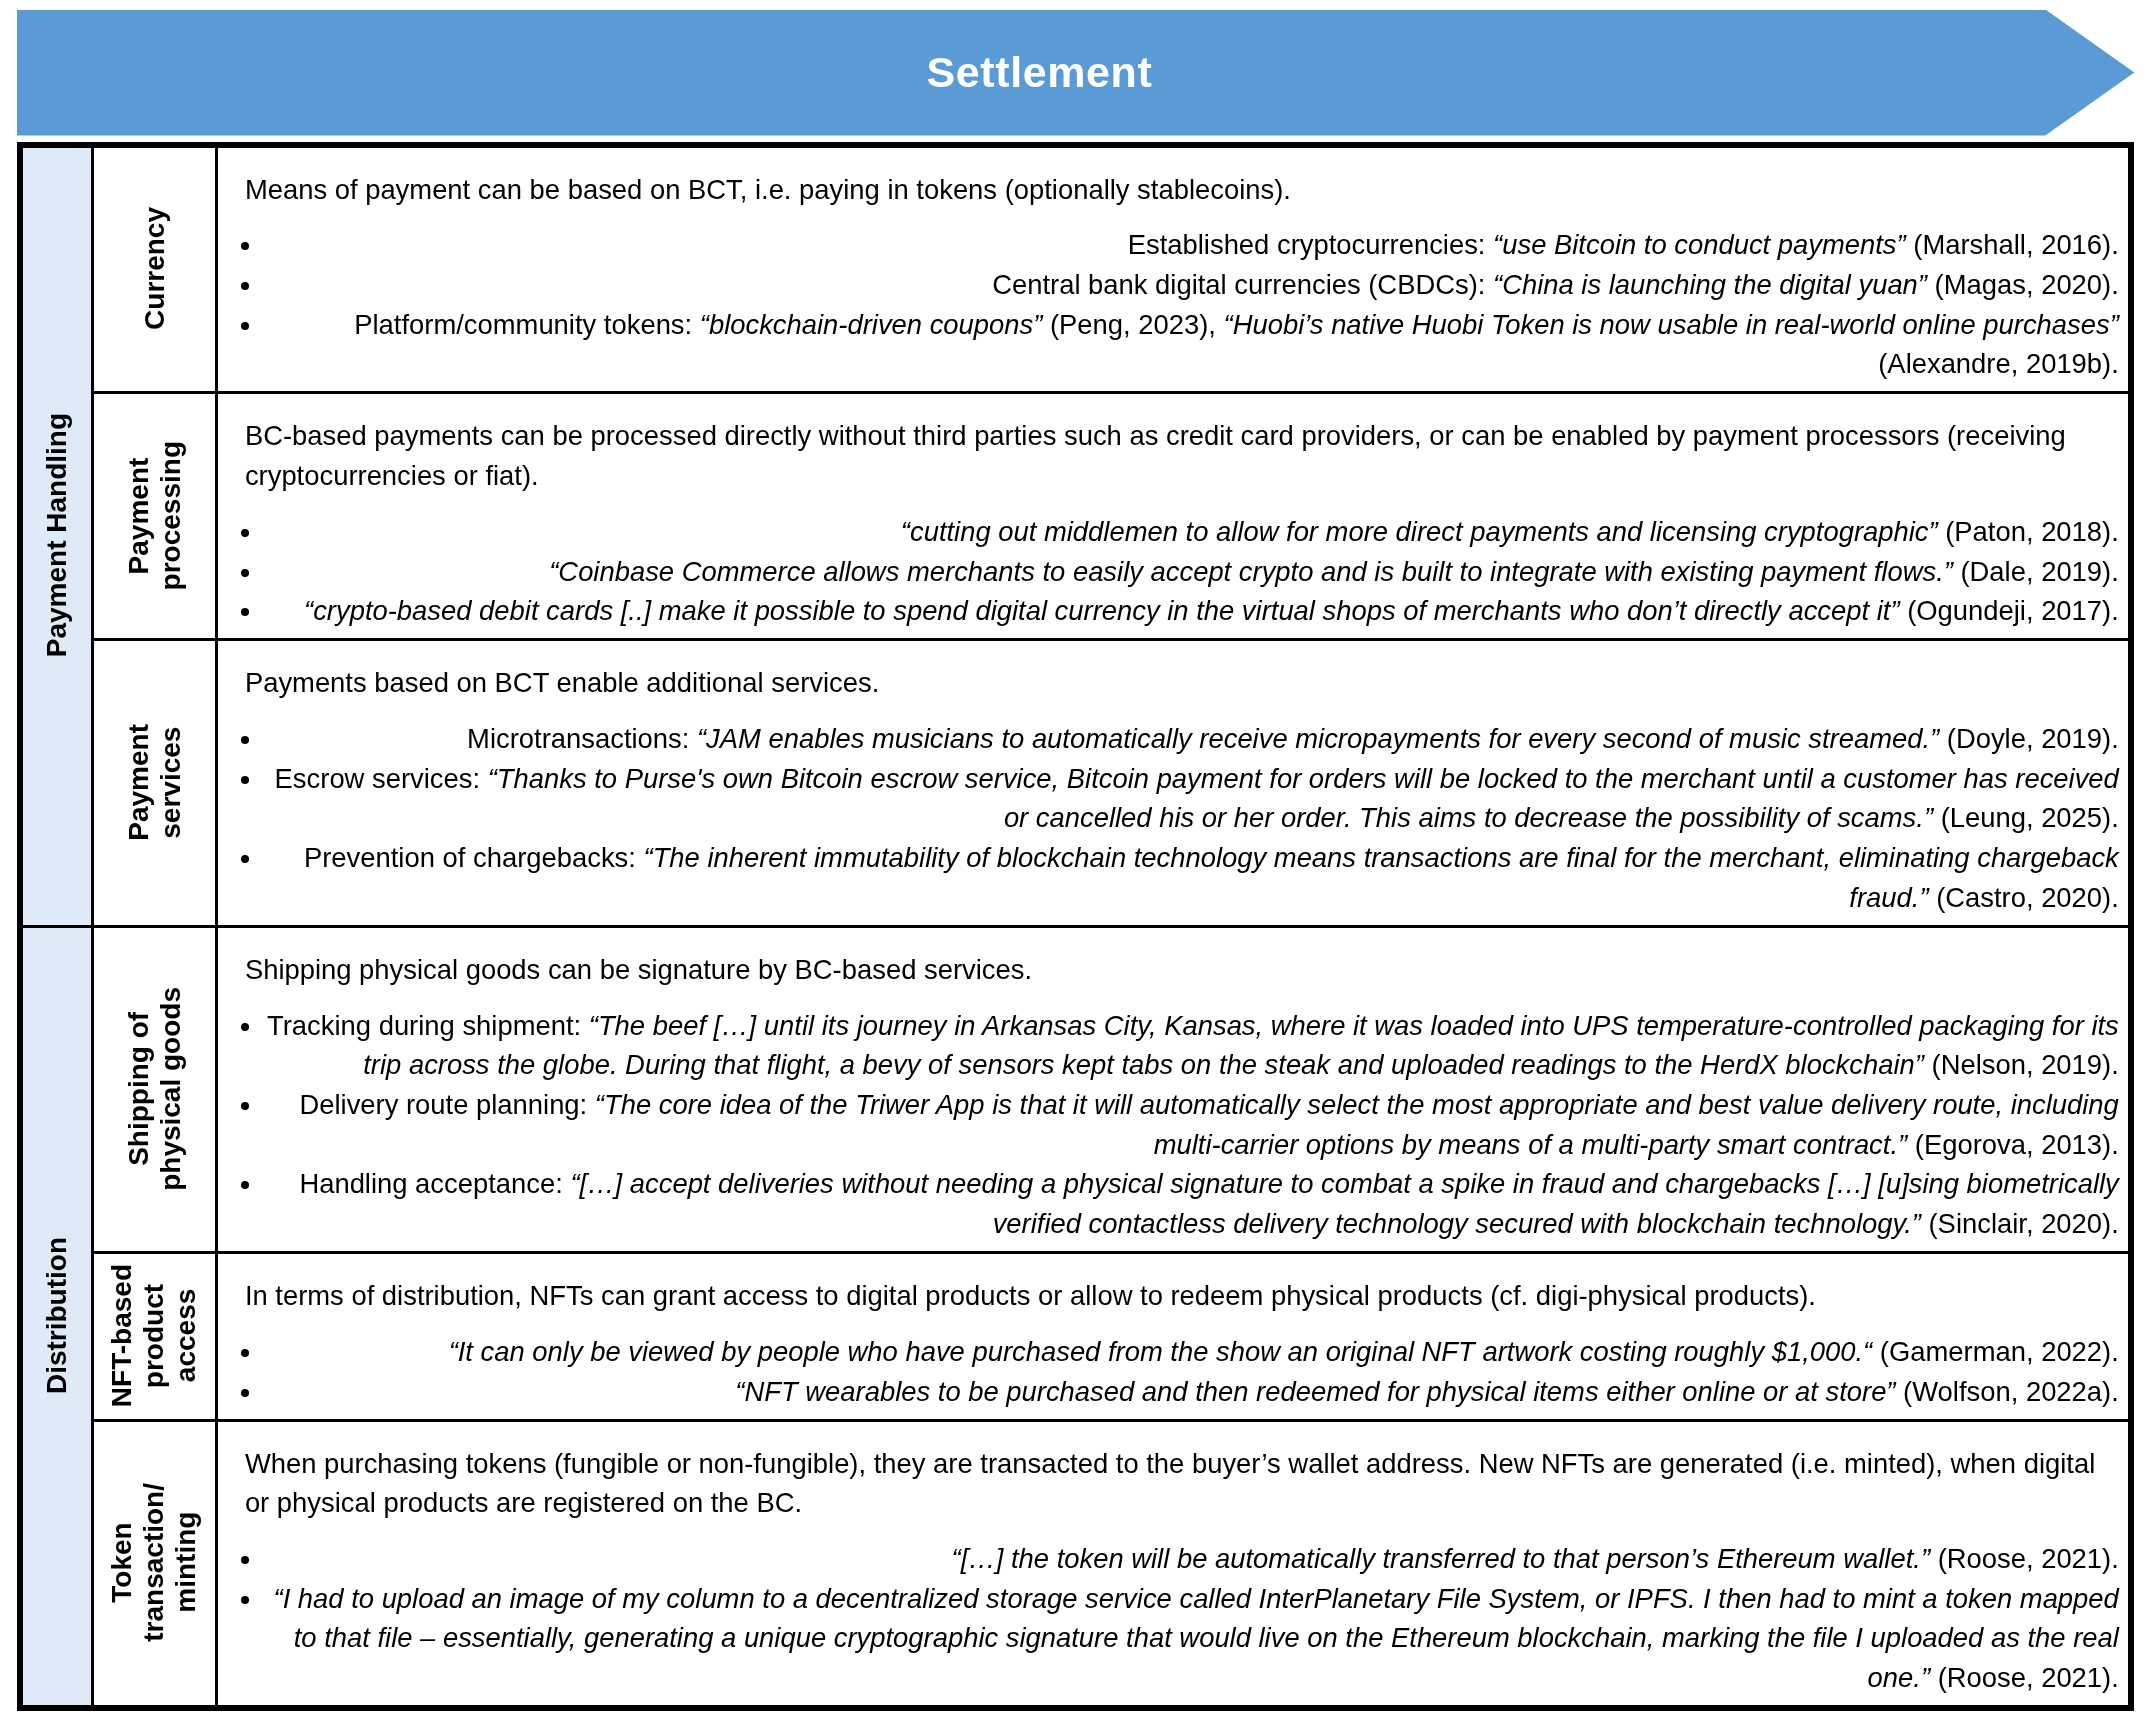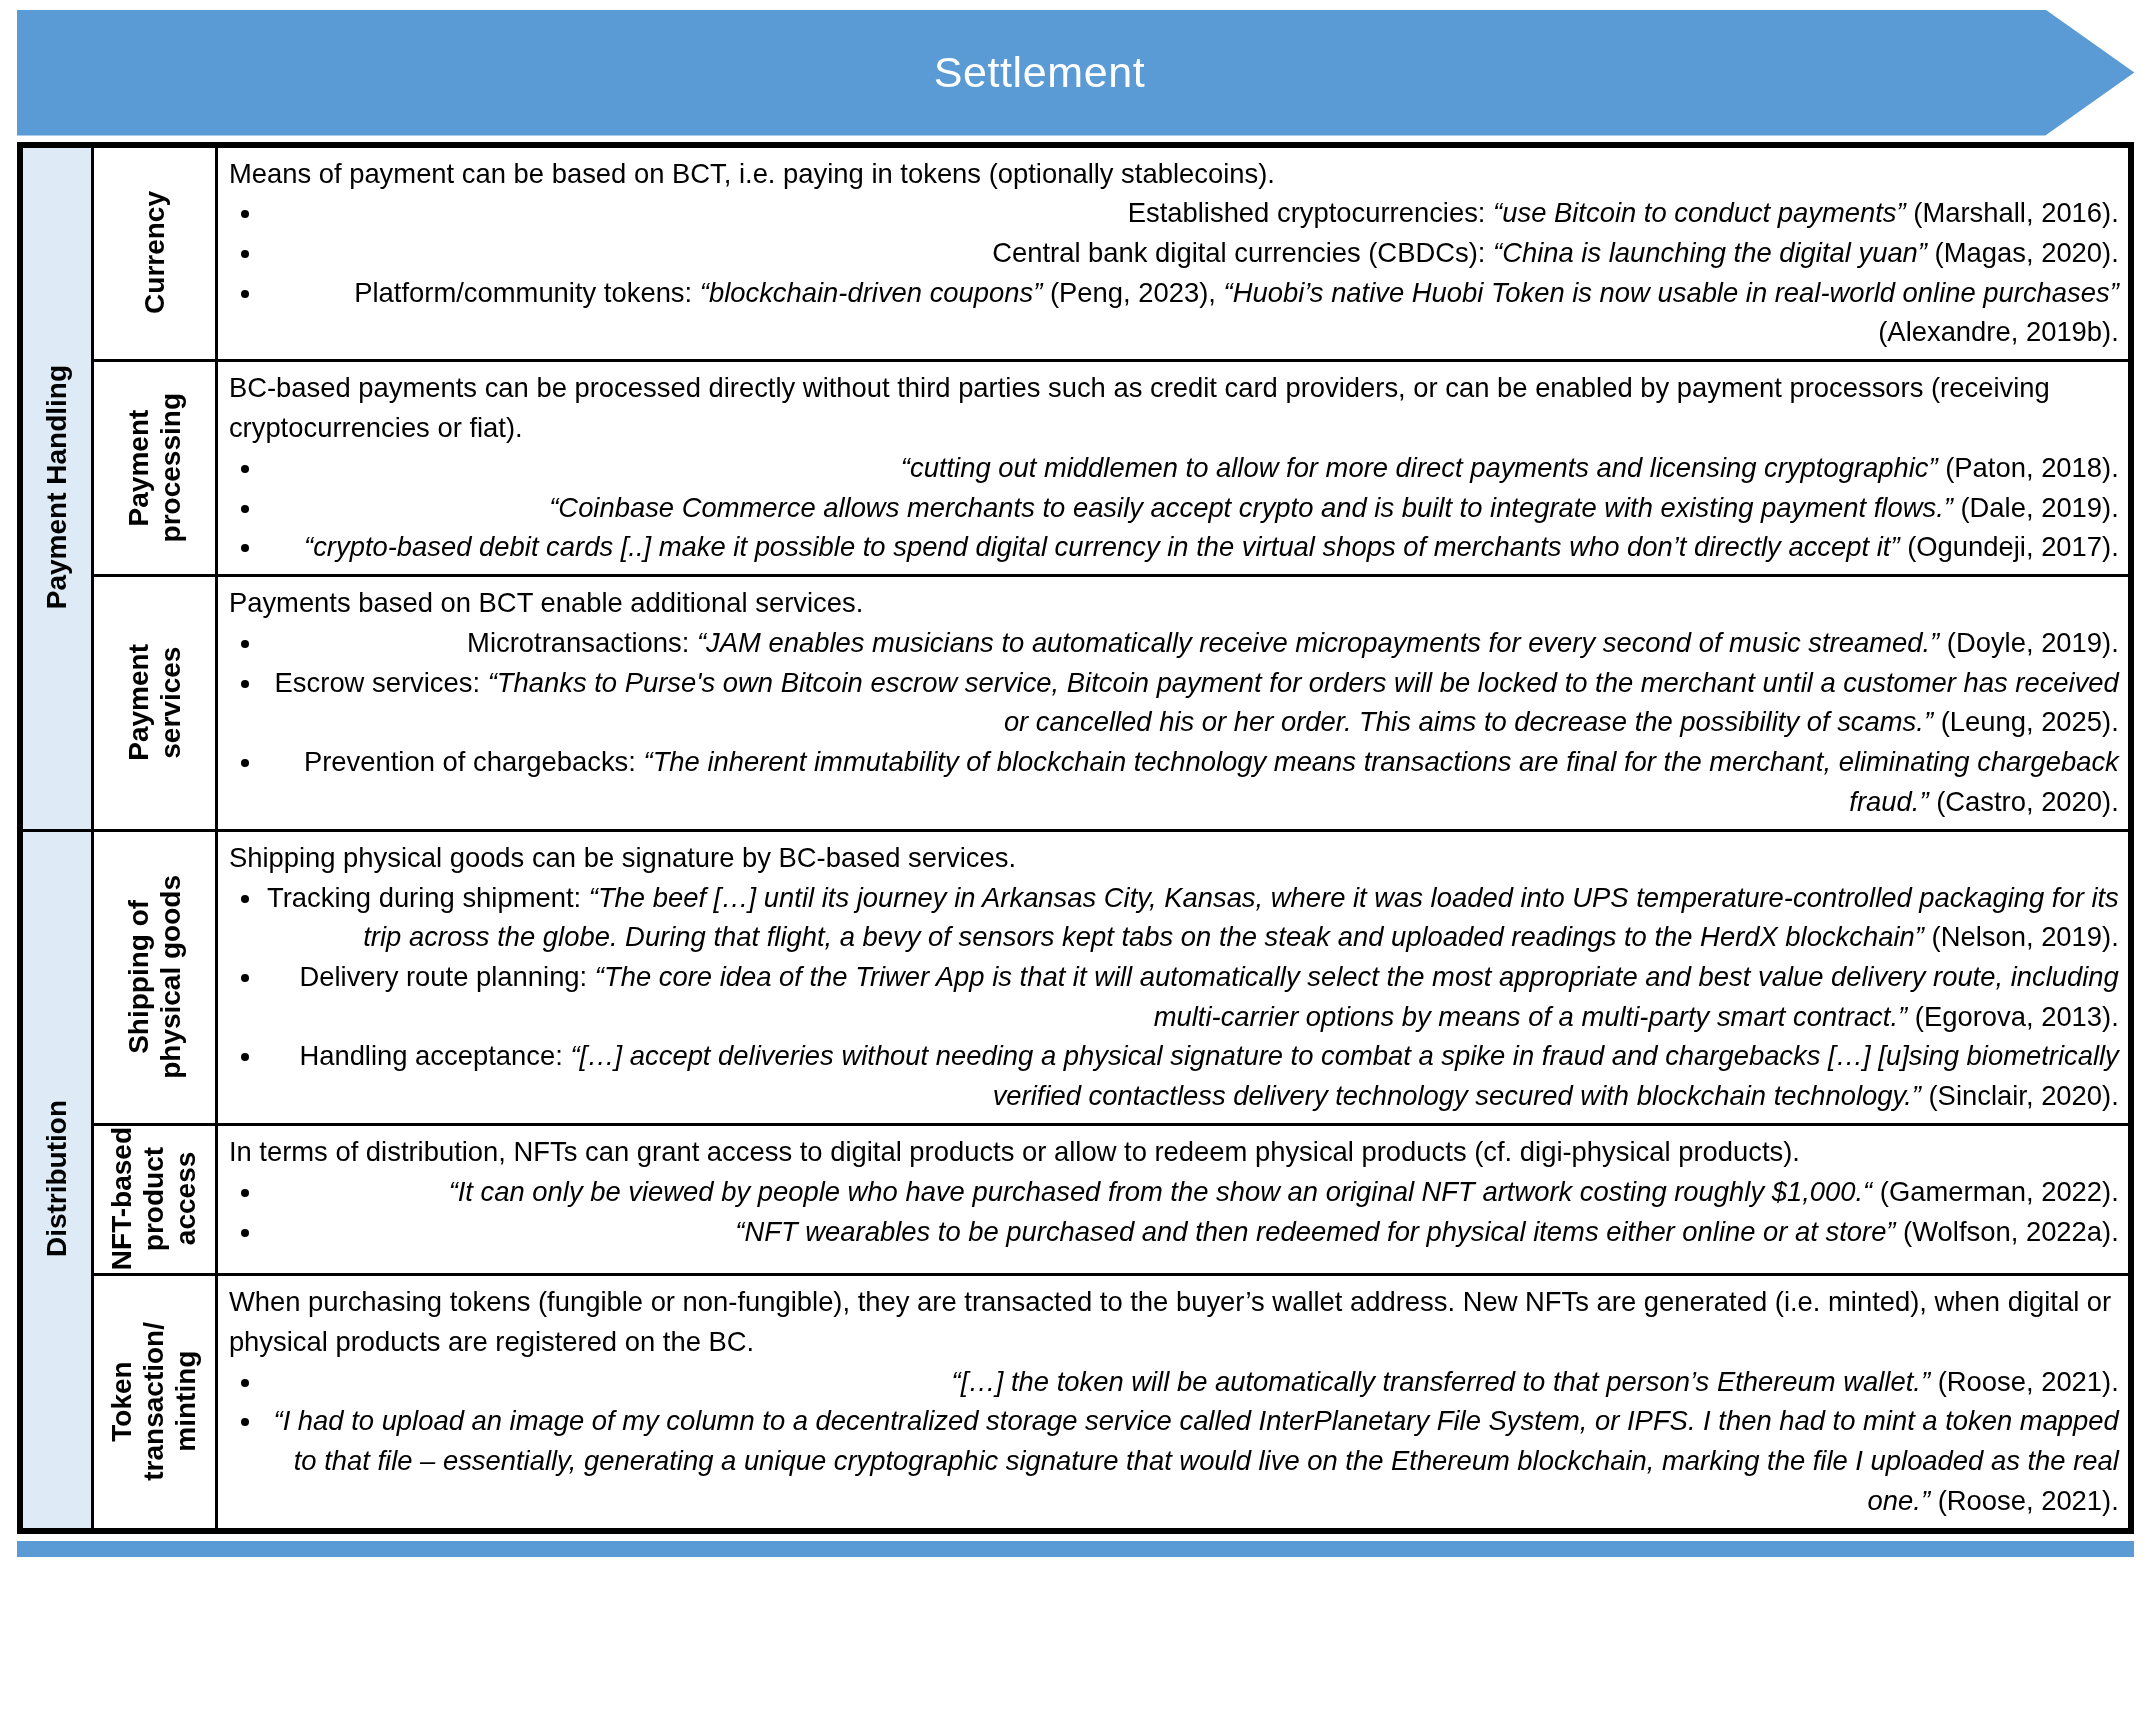--- a/index.html
+++ b/index.html
@@ -19,21 +19,21 @@
     height: 126px;
     background: #5b9bd5;
     clip-path: polygon(0 0, 95.8% 0, 100% 50%, 95.8% 100%, 0 100%);
     display: flex;
     align-items: center;
     justify-content: center;
     margin-bottom: 6px;
   }
   .banner-label {
     color: #ffffff;
-    font-weight: normal;
+    font-weight: bold;
     font-size: 43px;
     letter-spacing: 0.6px;
     transform: translateX(-36px);
   }
   
   table.matrix {
     border-collapse: collapse;
     width: 100%;
     table-layout: fixed;
     border: 6px solid #000000;
@@ -59,21 +59,21 @@
     font-weight: bold;
     font-size: 28px;
     line-height: 1.15;
   }
   td.content {
     vertical-align: top;
     padding: 6px 9.5px 7.2px 10.7px;
     font-size: 27.4px;
     line-height: 1.45;
   }
-  .intro { margin: 0; }
+  .intro { margin: 16px; }
   ul.bullets {
     margin: 0;
     padding-left: 35px;
     list-style: disc;
   }
   ul.bullets li {
     margin: 0;
     padding-left: 2.4px;
     text-align: right;
   }

